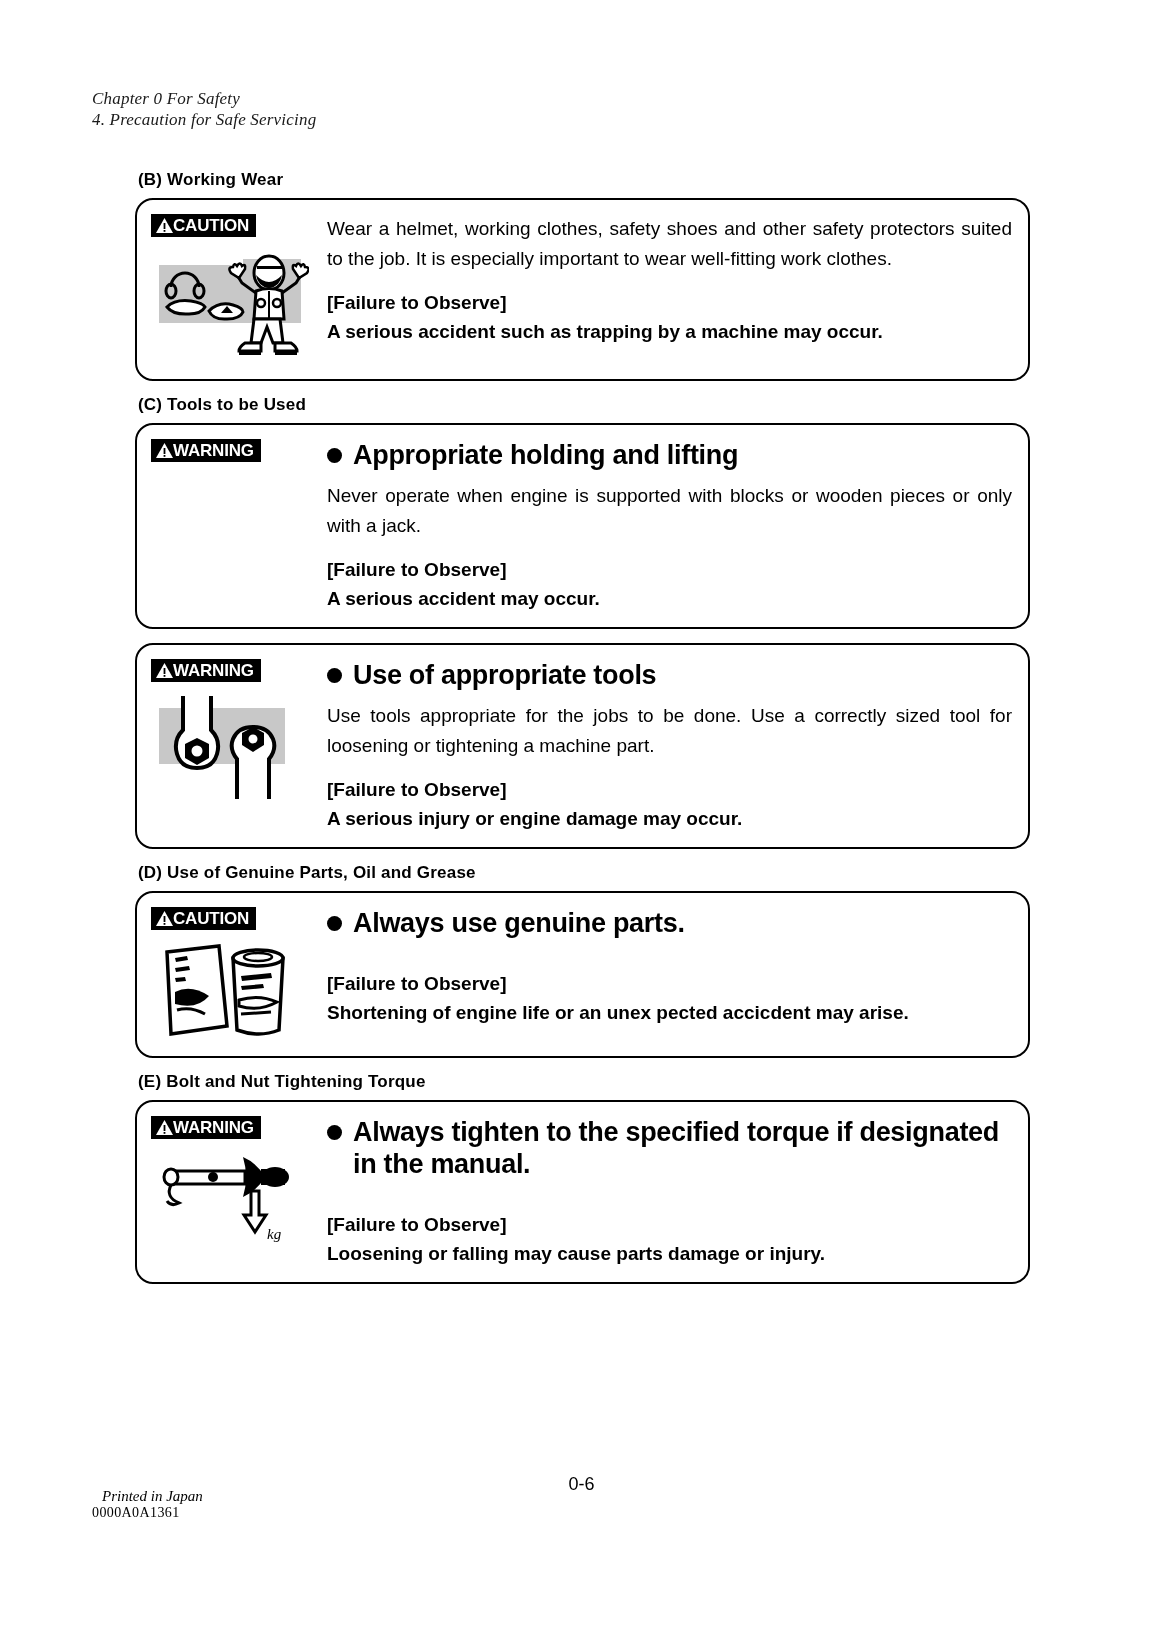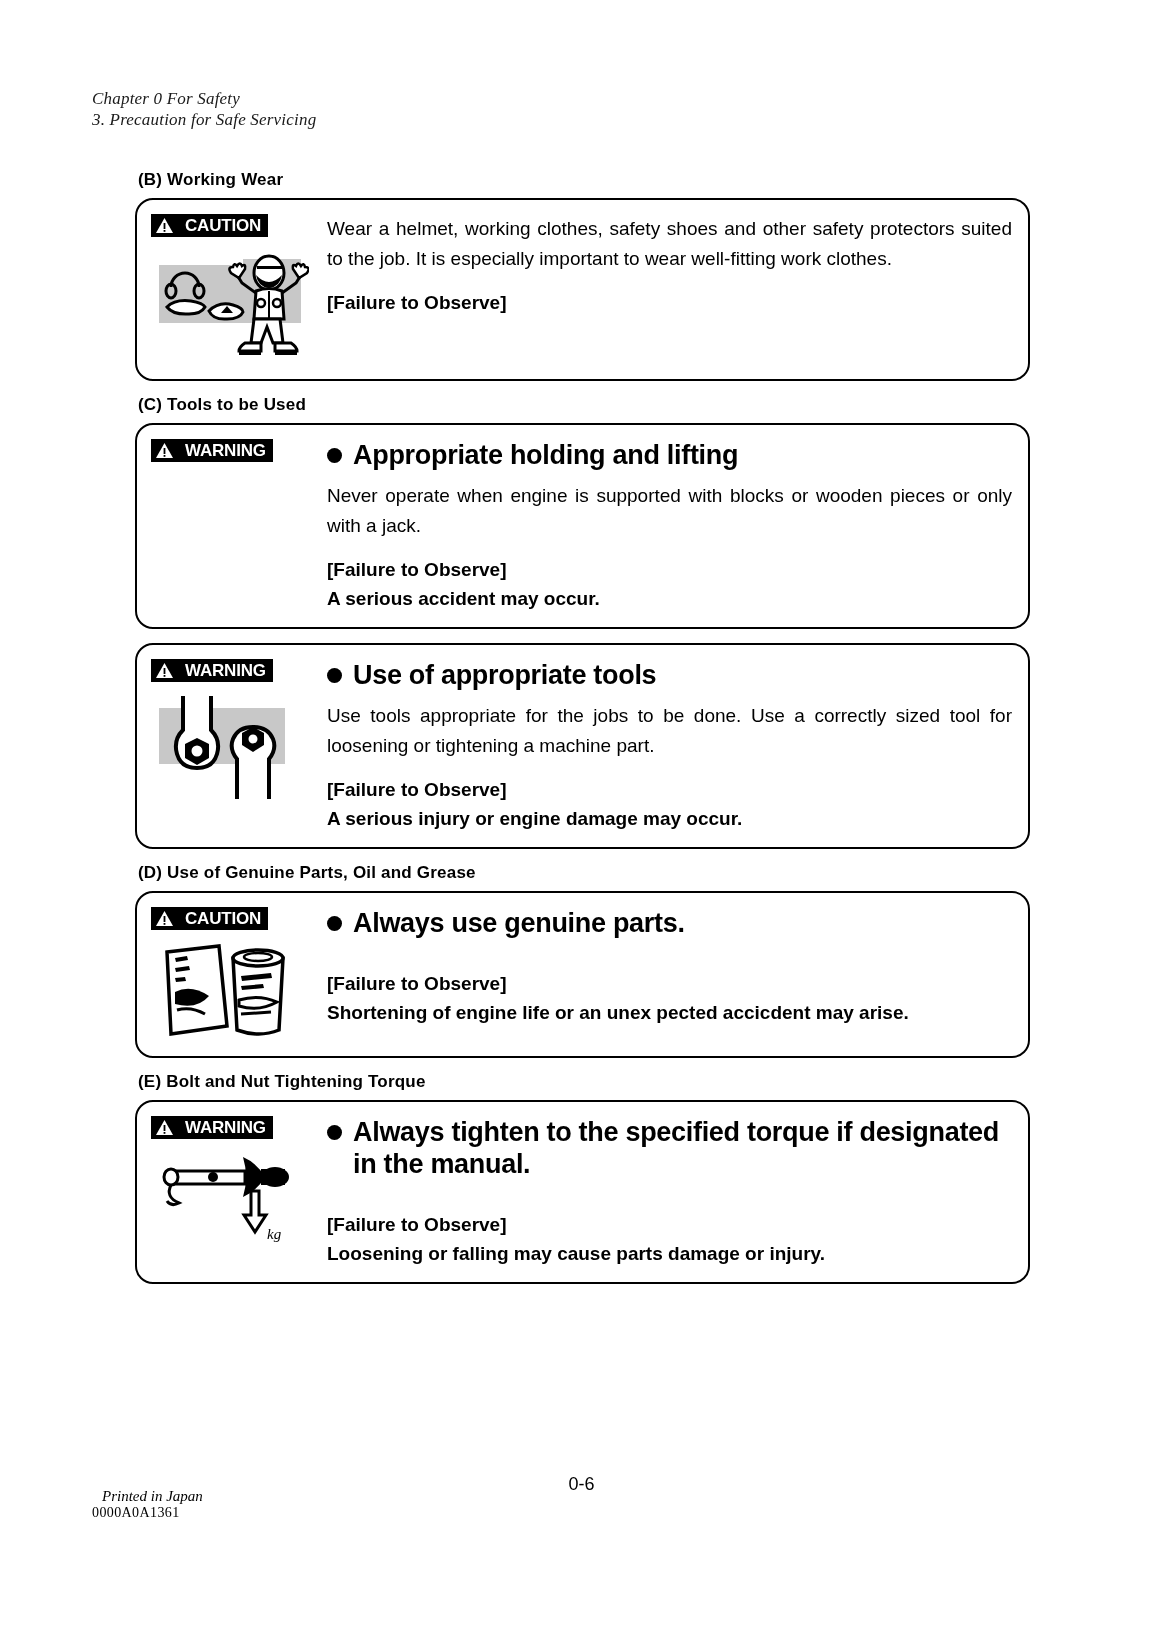--- a/index.html
+++ b/index.html
@@ -97,21 +97,21 @@
     display: flex;
     flex-direction: column;
     align-items: flex-start;
   }
 
   .badge {
     background: #000;
     color: #fff;
     display: inline-flex;
     align-items: center;
-    gap: 12px;
+    gap: 0;
     padding: 3px 7px 3px 5px;
     font-weight: bold;
     font-size: 17px;
     letter-spacing: -0.2px;
     line-height: 1;
     white-space: nowrap;
   }
   .badge .tri { display: block; }
 
   .illus {
@@ -198,21 +198,21 @@
   }
 </style>
 </head>
 <body>
 
 <div class="page">
 
   <div class="header">
     <div class="header-left">
       <div>Chapter 0 For Safety</div>
-      <div>3. Precaution for Safe Servicing</div>
+      <div>4. Precaution for Safe Servicing</div>
     </div>
   </div>
 
   <div class="content">
 
     <div class="group">
       <div class="section-label">(B) Working Wear</div>
       <div class="box">
         <div class="box-left">
           <div class="badge">
@@ -256,20 +256,21 @@
               <path d="M88 94 q-6 4 -6 8 l22 0 l0 -8 z" fill="#fff" stroke="#000" stroke-width="3"></path>
               <path d="M134 94 q6 4 6 8 l-22 0 l0 -8 z" fill="#fff" stroke="#000" stroke-width="3"></path>
               <rect x="82" y="102" width="22" height="4" fill="#000"></rect>
               <rect x="118" y="102" width="22" height="4" fill="#000"></rect>
             </svg>
           </div>
         </div>
         <div class="box-right">
           <p class="body-par">Wear a helmet, working clothes, safety shoes and other safety protectors suited to the job.   It is especially important to wear well-fitting work clothes.</p>
           <p class="strong-line">[Failure to Observe]</p>
+          <p class="strong-line">A serious accident such as trapping by a machine may occur.</p>
         </div>
       </div>
     </div>
 
     <div class="group">
       <div class="section-label">(C) Tools to be Used</div>
       <div class="box">
         <div class="box-left">
           <div class="badge">
             <svg class="tri" width="17" height="15" viewBox="0 0 17 15">

